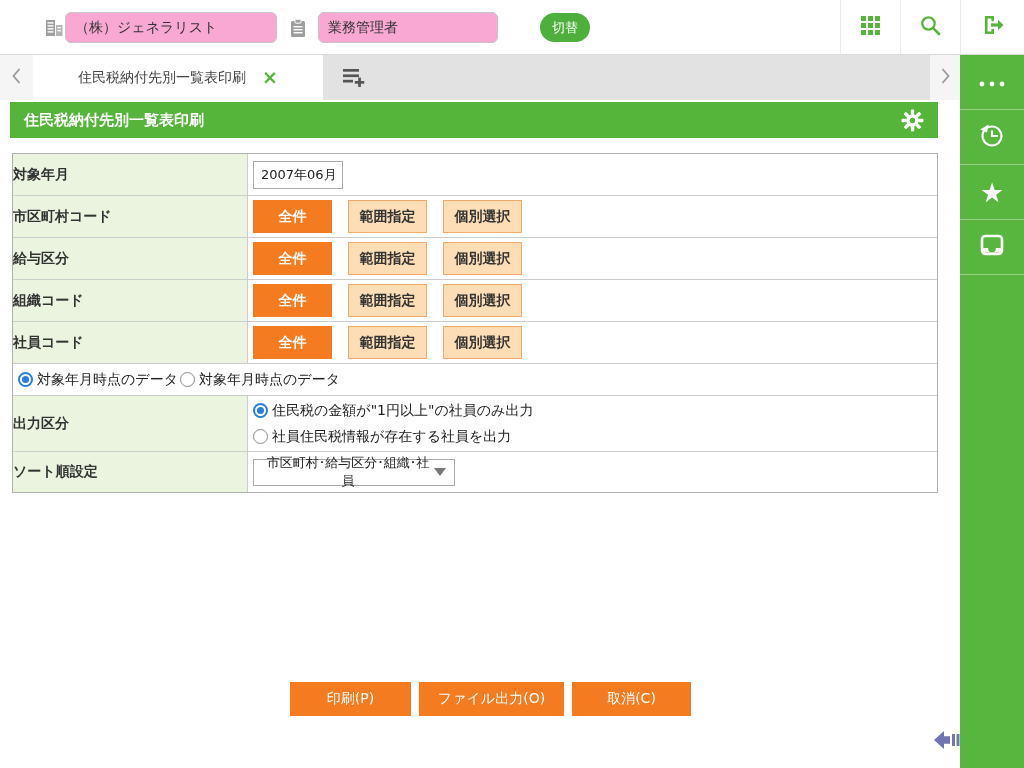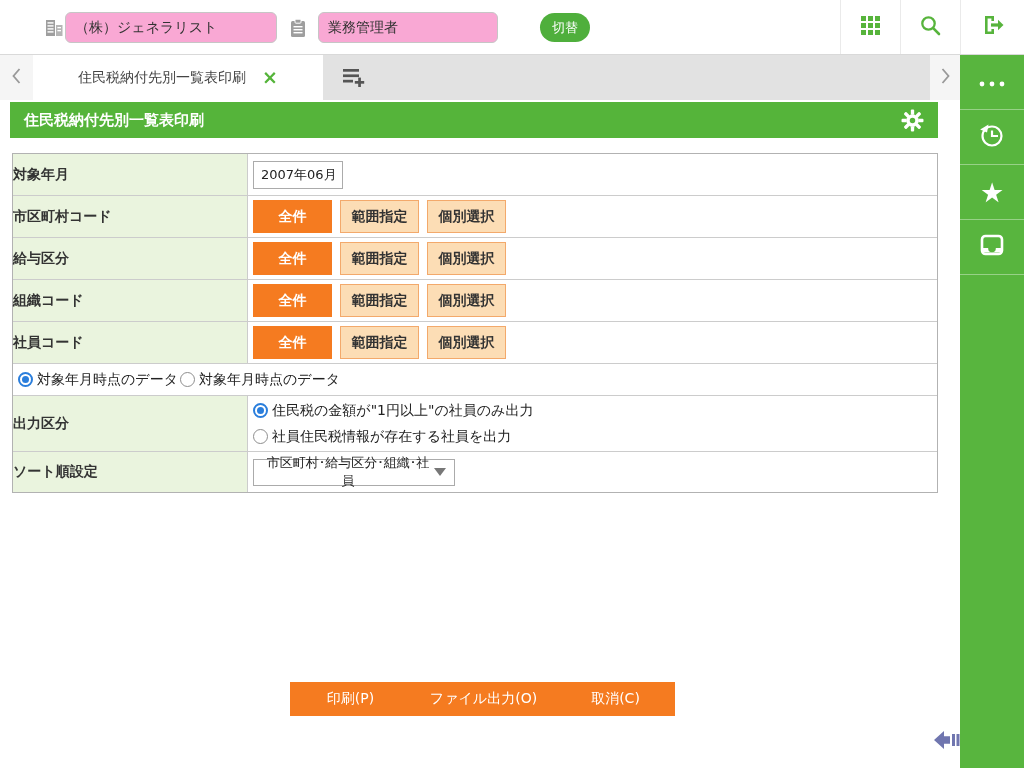--- a/index.html
+++ b/index.html
@@ -34,32 +34,32 @@
   .gear-btn { margin-left:auto; cursor:pointer; display:flex; align-items:center; }
   
   .form { position:absolute; left:12px; top:153px; width:926px; border:1px solid #B2B2B2; background:#fff; }
   .frow { display:flex; border-bottom:1px solid #CCCCCC; }
   .frow:last-child { border-bottom:none;text-align:center; }
   .h43{height:42px} .h33{height:32px} .h57{height:56px} .h40{height:40px}
   .flabel { width:235px; min-width:235px; background:#EAF4DE; border-right:1px solid #CCCCCC; display:flex; align-items:center; font-size:14px; font-weight:bold; color:#333; }
   .fvalue { flex:1; display:flex; align-items:center; padding-left:5px; font-size:14px; color:#222; background:#fff; }
   .fvalue.stack { flex-direction:column; align-items:flex-start; justify-content:center; gap:8px; }
   .date-input { width:90px; height:28px; border:1px solid #ABABAB; font-size:13px; padding:0 7px; background:#fff; font-family:inherit; color:#222; }
-  .opt-btn { width:79px; height:33px; margin-right:8px; display:flex; align-items:center; justify-content:center; font-size:14px; font-weight:bold; background:#FCDDB5; border:1px solid #F3A96B; color:#333; cursor:pointer; }
+  .opt-btn { width:79px; height:33px; margin-right:16px; display:flex; align-items:center; justify-content:center; font-size:14px; font-weight:bold; background:#FCDDB5; border:1px solid #F3A96B; color:#333; cursor:pointer; }
   .opt-btn.selected { background:#F57B20; border-color:#F57B20; color:#fff; }
   .radio-line { display:flex; align-items:center; }
   .radio { width:15px; height:15px; border-radius:50%; border:1px solid #8E8E8E; background:#fff; display:inline-block; position:relative; margin-right:4px; flex:none; cursor:pointer; }
   .radio.checked { border:2px solid #2A7EDC; }
   .radio.checked::after { content:""; position:absolute; left:2px; top:2px; width:7px; height:7px; border-radius:50%; background:#2A7EDC; }
   .radio-label { cursor:pointer; }
   .select-box { width:202px; height:27px; border:1px solid #ABABAB; background:#fff; display:flex; align-items:center; justify-content:space-between; padding:0 8px; font-size:13px; color:#222; cursor:pointer; }
   .caret { width:0; height:0; border-left:6px solid transparent; border-right:6px solid transparent; border-top:8px solid #777; }
   
   .actions { position:absolute; left:290px; top:682px; display:flex; }
-  .action-btn { height:34px; margin-right:0; border:none; background:#F57B20; color:#fff; font-size:14px; font-family:inherit; cursor:pointer; }
+  .action-btn { height:34px; margin-right:8px; border:none; background:#F57B20; color:#fff; font-size:14px; font-family:inherit; cursor:pointer; }
   .w-print{width:121px} .w-file{width:145px} .w-cancel{width:119px}
   .collapse { position:absolute; left:933px; top:727px; cursor:pointer; }
 </style>
 </head>
 <body>
 
 <div class="topbar">
   <span class="tb-icon" style="left:43px">
     <svg width="22" height="22" viewBox="0 0 22 22">
       <rect x="3" y="3" width="9" height="16" fill="#9E9E9E"></rect>

